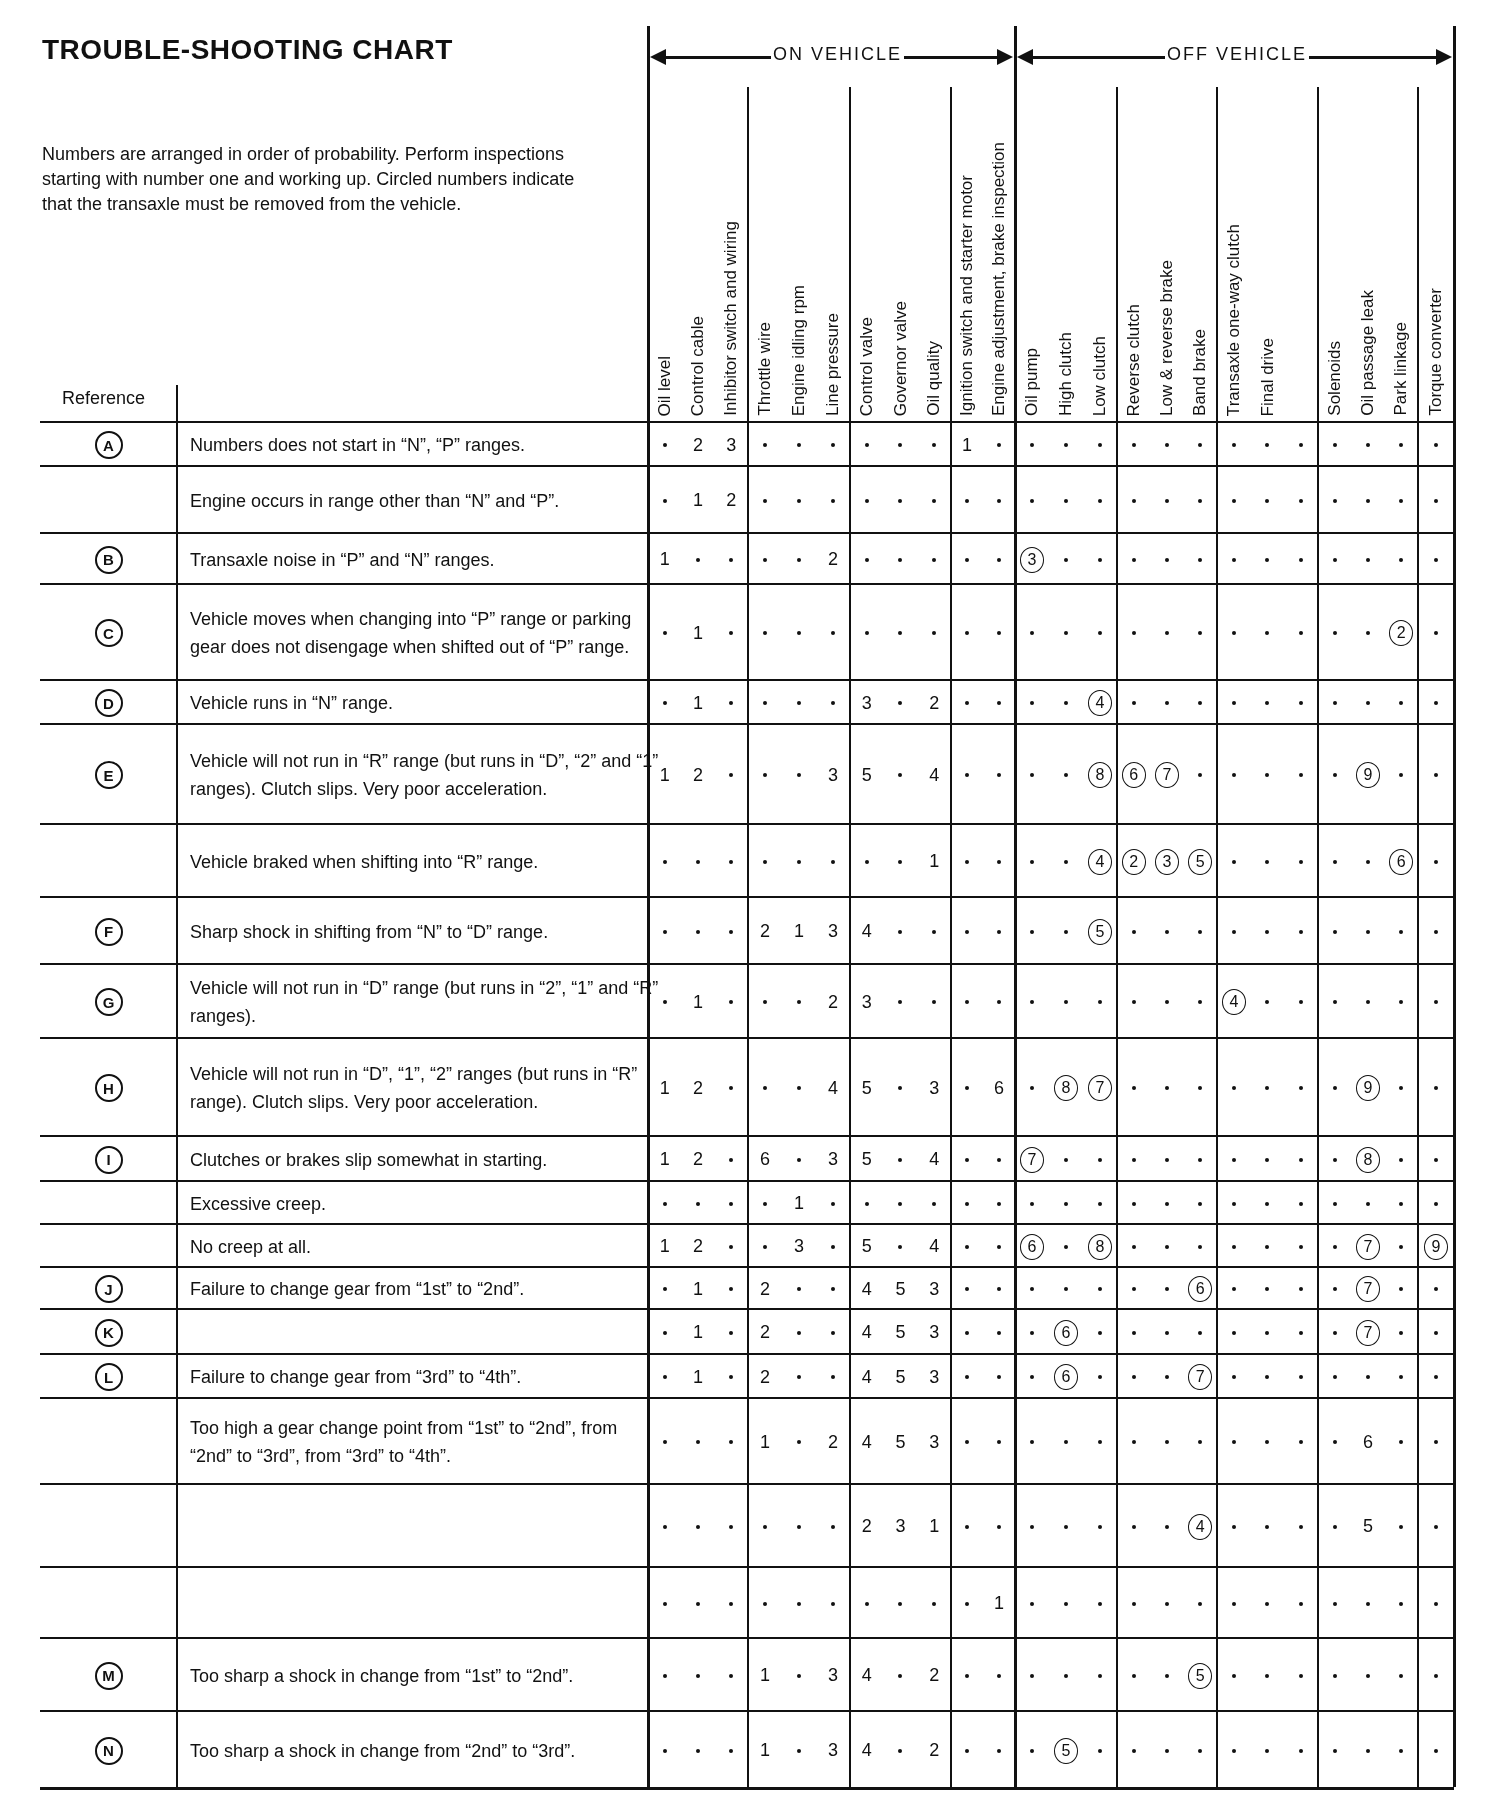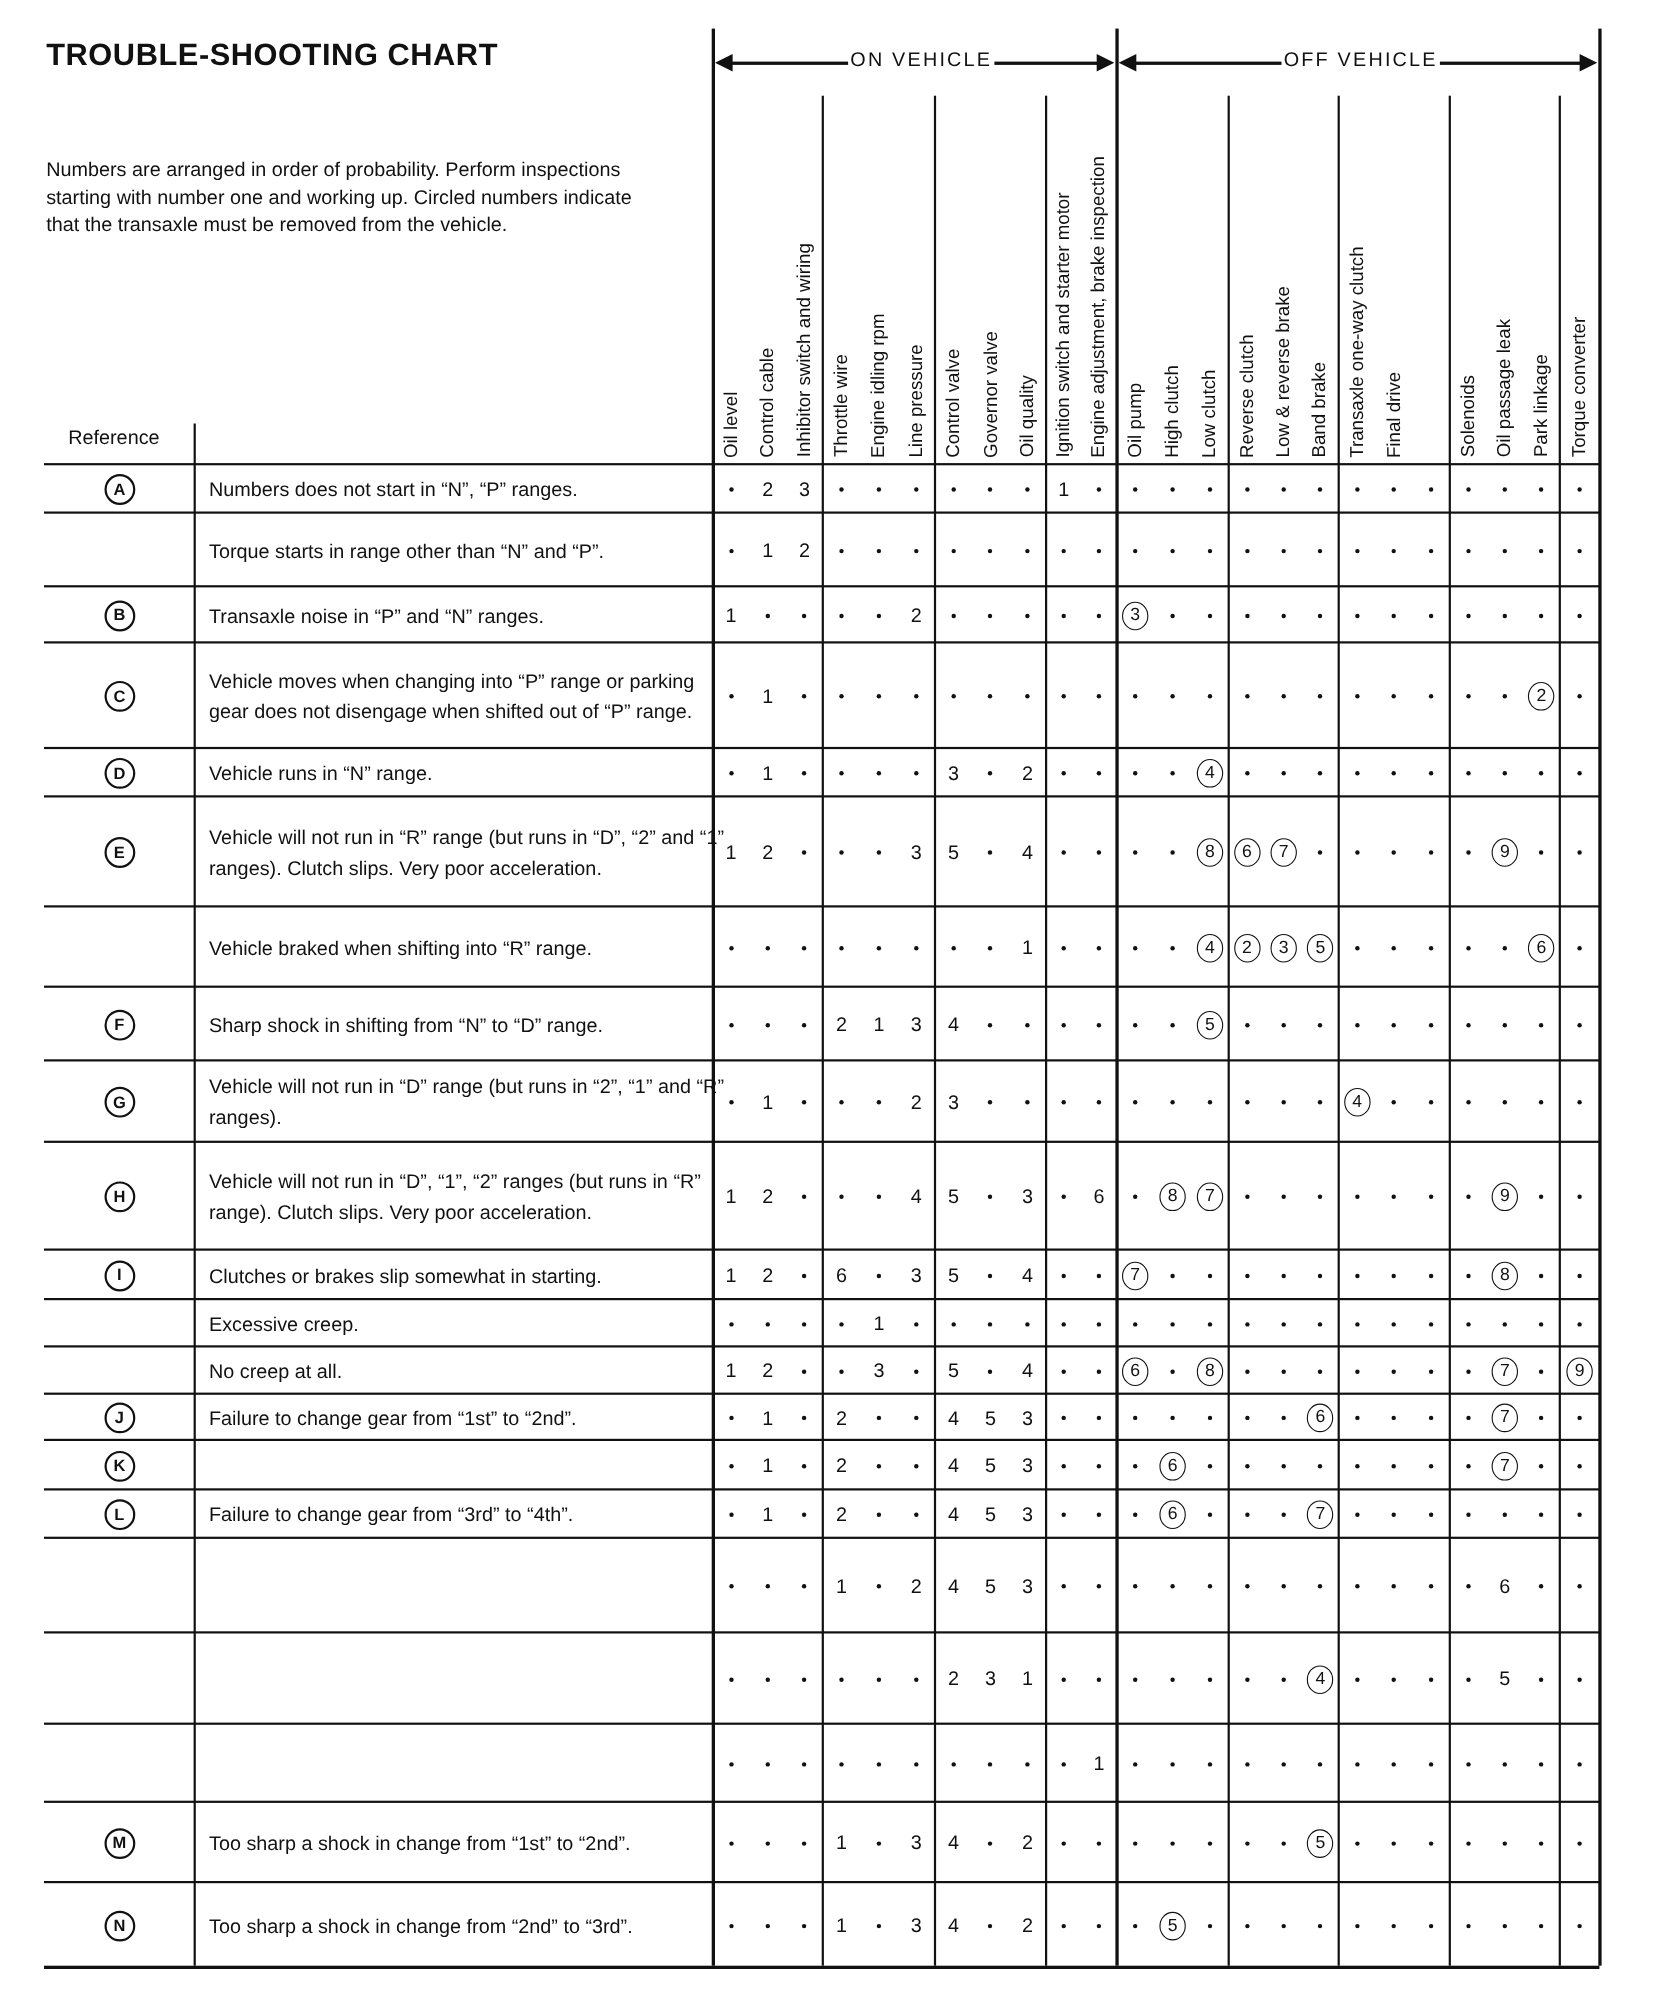--- a/index.html
+++ b/index.html
@@ -154,21 +154,21 @@
       <div class="cell dot" style="left:1177px;width:33.666666666666664px;"></div>
       <div class="cell dot" style="left:1210.6666666666667px;width:33.666666666666664px;"></div>
       <div class="cell dot" style="left:1244.3333333333333px;width:33.666666666666664px;"></div>
       <div class="cell dot" style="left:1278px;width:33.333333333333336px;"></div>
       <div class="cell dot" style="left:1311.3333333333333px;width:33.333333333333336px;"></div>
       <div class="cell dot" style="left:1344.6666666666667px;width:33.333333333333336px;"></div>
       <div class="cell dot" style="left:1378px;width:36px;"></div>
     </div>
     <div class="row" style="top:465px;height:67px;">
       <div class="ref"></div>
-      <div class="desc">Torque starts in range other than “N” and “P”.</div>
+      <div class="desc">Engine occurs in range other than “N” and “P”.</div>
       <div class="cell dot" style="left:608px;width:33.333333333333336px;"></div>
       <div class="cell" style="left:641.3333333333334px;width:33.333333333333336px;">1</div>
       <div class="cell" style="left:674.6666666666666px;width:33.333333333333336px;">2</div>
       <div class="cell dot" style="left:708px;width:34px;"></div>
       <div class="cell dot" style="left:742px;width:34px;"></div>
       <div class="cell dot" style="left:776px;width:34px;"></div>
       <div class="cell dot" style="left:810px;width:33.666666666666664px;"></div>
       <div class="cell dot" style="left:843.6666666666666px;width:33.666666666666664px;"></div>
       <div class="cell dot" style="left:877.3333333333334px;width:33.666666666666664px;"></div>
       <div class="cell dot" style="left:911px;width:32px;"></div>
@@ -653,20 +653,21 @@
       <div class="cell dot" style="left:1177px;width:33.666666666666664px;"></div>
       <div class="cell dot" style="left:1210.6666666666667px;width:33.666666666666664px;"></div>
       <div class="cell dot" style="left:1244.3333333333333px;width:33.666666666666664px;"></div>
       <div class="cell dot" style="left:1278px;width:33.333333333333336px;"></div>
       <div class="cell dot" style="left:1311.3333333333333px;width:33.333333333333336px;"></div>
       <div class="cell dot" style="left:1344.6666666666667px;width:33.333333333333336px;"></div>
       <div class="cell dot" style="left:1378px;width:36px;"></div>
     </div>
     <div class="row" style="top:1397px;height:86px;">
       <div class="ref"></div>
+      <div class="desc">Too high a gear change point from “1st” to “2nd”, from “2nd” to “3rd”, from “3rd” to “4th”.</div>
       <div class="cell dot" style="left:608px;width:33.333333333333336px;"></div>
       <div class="cell dot" style="left:641.3333333333334px;width:33.333333333333336px;"></div>
       <div class="cell dot" style="left:674.6666666666666px;width:33.333333333333336px;"></div>
       <div class="cell" style="left:708px;width:34px;">1</div>
       <div class="cell dot" style="left:742px;width:34px;"></div>
       <div class="cell" style="left:776px;width:34px;">2</div>
       <div class="cell" style="left:810px;width:33.666666666666664px;">4</div>
       <div class="cell" style="left:843.6666666666666px;width:33.666666666666664px;">5</div>
       <div class="cell" style="left:877.3333333333334px;width:33.666666666666664px;">3</div>
       <div class="cell dot" style="left:911px;width:32px;"></div>

